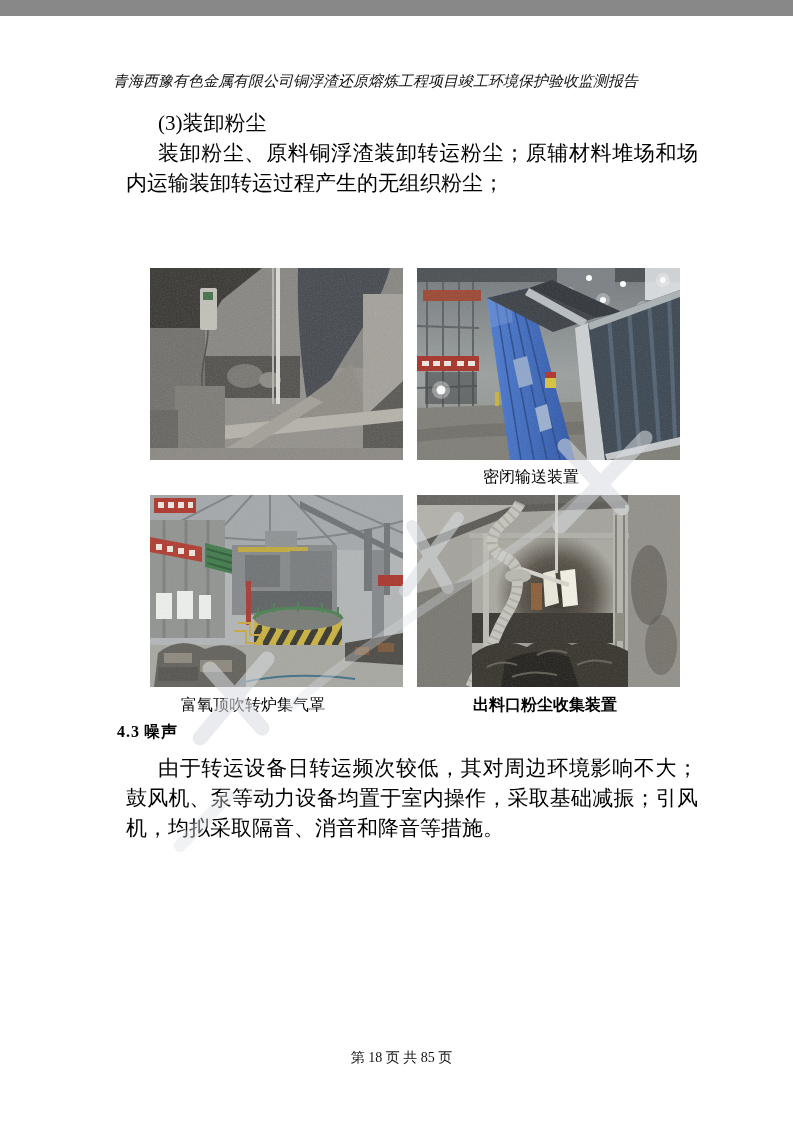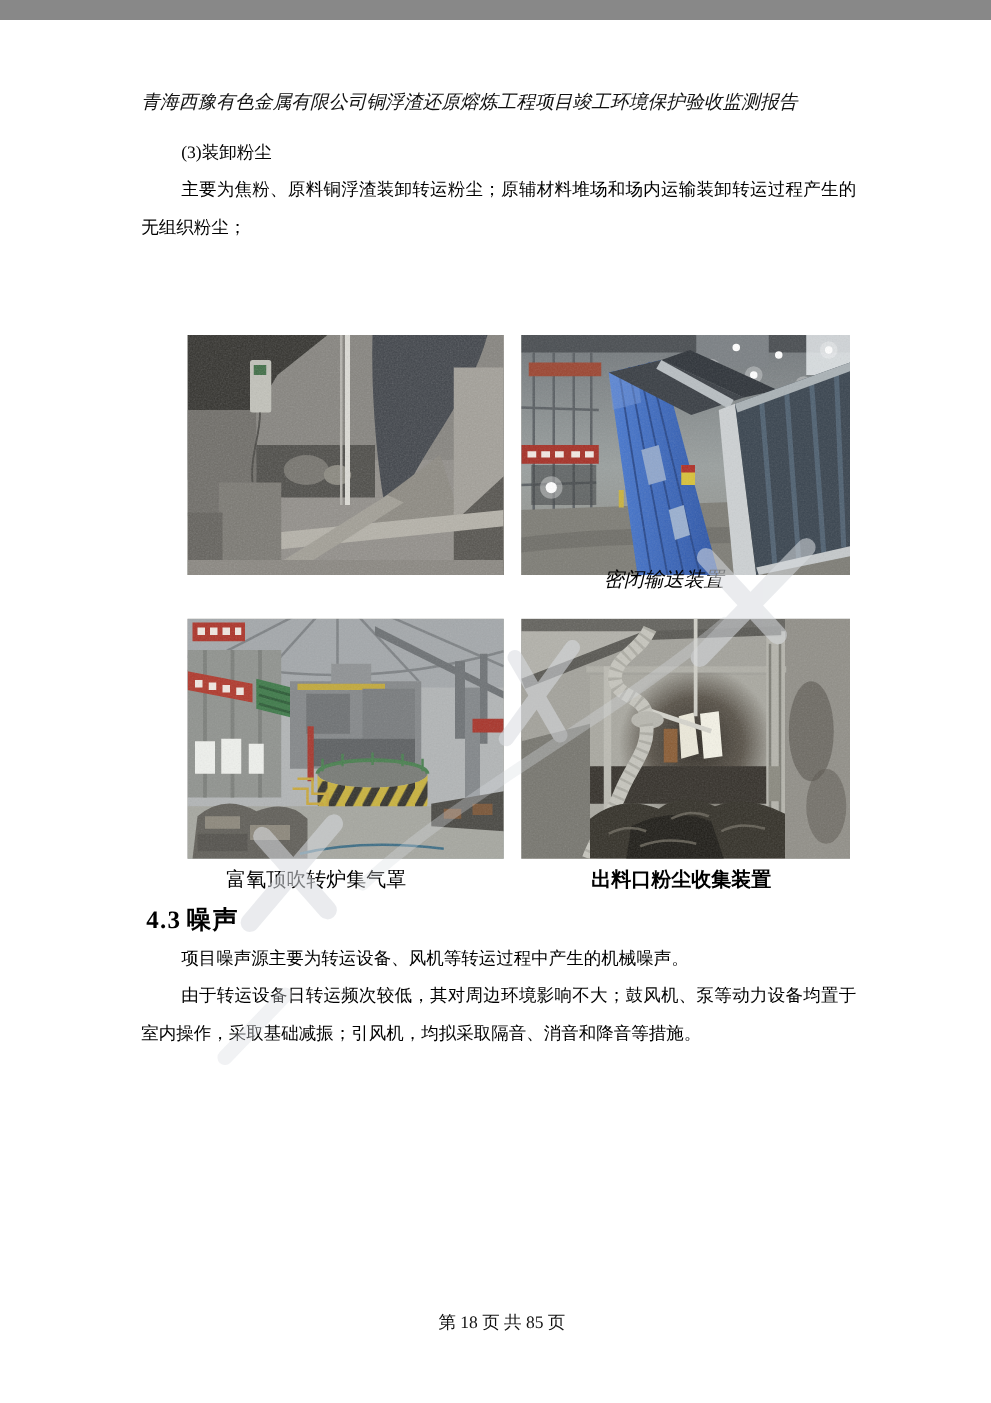--- a/index.html
+++ b/index.html
@@ -7,38 +7,38 @@
   .page {
     position:relative; width:793px; height:1122px; background:#ffffff;
     margin:16px auto; overflow:hidden;
     font-family:"Liberation Serif","DejaVu Serif",serif; color:#000;
   }
   .doc-header {
     position:absolute; left:113px; top:56px; width:580px;
     font-style:italic; font-size:15px; letter-spacing:0px; color:#111;
     white-space:nowrap;
   }
-  .text-block { position:absolute; left:113px; width:572px; font-size:14px; line-height:30px; text-align:justify; }
+  .text-block { position:absolute; left:126px; width:572px; font-size:21px; line-height:30px; text-align:justify; }
   .text-block p { text-indent:32px; }
   #block1 { top:92px; }
   #block2 { top:737px; }
   .figure-photo { position:absolute; overflow:hidden; background:#9a9a95; }
   #photo1 { left:150px; top:252px; width:253px; height:192px; }
   #photo2 { left:417px; top:252px; width:263px; height:192px; }
   #photo3 { left:150px; top:479px; width:253px; height:192px; }
   #photo4 { left:417px; top:479px; width:263px; height:192px; }
   .figure-caption {
     position:absolute; height:30px; font-size:16px; line-height:30px; text-align:center;
   }
   #cap1 { left:113px; top:446px; width:290px; }
-  #cap2 { left:400px; top:434px; width:262px;font-style:italic; }
+  #cap2 { left:400px; top:446px; width:262px; }
   #cap3 { left:108px; top:674px; width:290px; }
   #cap4 { left:400px; top:674px; width:290px;font-weight:bold; }
   .section-heading {
-    position:absolute; left:117px; top:706px; font-size:20px; font-weight:bold;
+    position:absolute; left:117px; top:706px; font-size:16px; font-weight:bold;
     font-family:"DejaVu Sans","Liberation Sans",sans-serif; letter-spacing:1px;
   }
   .section-heading .sec-num { font-family:"Liberation Serif","DejaVu Serif",serif; margin-right:4px; }
   .doc-footer {
     position:absolute; left:0; top:1033px; width:100%; text-align:center;
     font-size:14px; padding-left:10px; color:#111;
   }
   .watermark {
     position:absolute; left:60px; top:360px; width:700px; height:520px;
     pointer-events:none; opacity:0.55;
@@ -47,21 +47,21 @@
 </style>
 </head>
 <body>
 
 <div class="page">
 
   <div class="doc-header">青海西豫有色金属有限公司铜浮渣还原熔炼工程项目竣工环境保护验收监测报告</div>
 
   <div class="text-block" id="block1">
     <p>(3)装卸粉尘</p>
-    <p>主要为焦粉、原料铜浮渣装卸转运粉尘；原辅材料堆场和场内运输装卸转运过程产生的无组织粉尘；</p>
+    <p>装卸粉尘、原料铜浮渣装卸转运粉尘；原辅材料堆场和场内运输装卸转运过程产生的无组织粉尘；</p>
   </div>
 
   <div class="figure-photo" id="photo1">
     <svg width="100%" height="100%" viewBox="0 0 253 192" preserveAspectRatio="none">
       <defs>
         <filter id="n1" x="0" y="0" width="100%" height="100%">
           <feTurbulence type="fractalNoise" baseFrequency="0.8" numOctaves="3" stitchTiles="stitch"></feTurbulence>
           <feColorMatrix type="saturate" values="0"></feColorMatrix>
           <feComponentTransfer>
               <feFuncA type="linear" slope="0.22" intercept="0"></feFuncA>
@@ -345,21 +345,20 @@
   </div>
 
   <div class="figure-caption" id="cap3">富氧顶吹转炉集气罩</div>
   <div class="figure-caption" id="cap4">出料口粉尘收集装置</div>
 
   <div class="section-heading">
     <span class="sec-num">4.3</span><span>噪声</span>
   </div>
 
   <div class="text-block" id="block2">
-    <p>项目噪声源主要为转运设备、风机等转运过程中产生的机械噪声。</p>
     <p>由于转运设备日转运频次较低，其对周边环境影响不大；鼓风机、泵等动力设备均置于室内操作，采取基础减振；引风机，均拟采取隔音、消音和降音等措施。</p>
   </div>
 
   <svg class="watermark" viewBox="0 0 700 520">
     <g stroke="#d9dce1" fill="none" stroke-linecap="round">
       <path d="M500,150 L585,62" stroke-width="15"></path>
       <path d="M505,70 L562,132" stroke-width="15"></path>
       <path d="M345,215 L398,142" stroke-width="12"></path>
       <path d="M352,150 L388,212" stroke-width="12"></path>
       <path d="M140,362 L207,283" stroke-width="15"></path>

